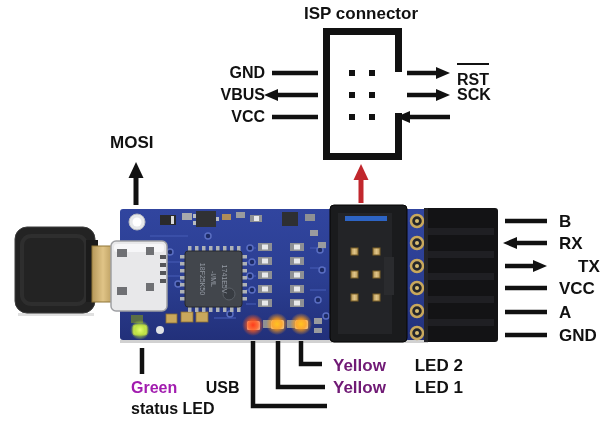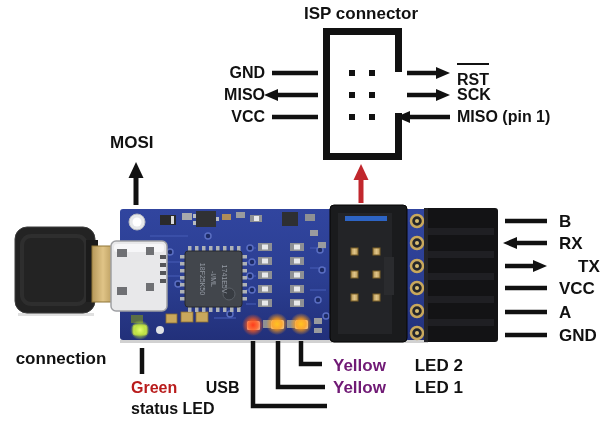--- a/index.html
+++ b/index.html
@@ -5,21 +5,21 @@
   html,body{margin:0;padding:0;background:#fff;}
   .canvas{position:relative;width:600px;height:423px;background:#ffffff;
           font-family:"Liberation Sans", sans-serif;overflow:hidden;}
   .canvas svg{position:absolute;left:0;top:0;}
   .lbl{position:absolute;font-weight:bold;color:#111;white-space:nowrap;line-height:1.0;}
   .f16{font-size:16px;}
   .f17{font-size:17px;}
   .ra{text-align:right;}
   .ctr{text-align:center;}
   .ov{display:inline-block;border-top:2.5px solid #111;padding-top:8px;line-height:0.9;}
-  .c-green{color:#b91c1c;}
+  .c-green{color:#a21caf;}
   .c-yellow{color:#701a75;}
   .c-red{color:#c1272d;}
   .sp{margin-left:0.28em;padding-left:24px;}
   .two-line{line-height:21px;}
 </style>
 </head>
 <body>
 
 <div class="canvas">
 
@@ -328,39 +328,37 @@
 
     <g stroke="#c1272d" fill="#c1272d">
       <path d="M361 203 V178" stroke-width="5"></path>
       <polygon points="361,164 353.5,180 368.5,180" stroke="none"></polygon>
     </g>
   </svg>
 
   <div class="lbl f17 ctr" style="left:281px;top:5px;width:160px;">ISP connector</div>
 
   <div class="lbl f16 ra" style="left:175px;top:65px;width:90px;">GND</div>
-  <div class="lbl f16 ra" style="left:175px;top:87px;width:90px;">MISO</div>
+  <div class="lbl f16 ra" style="left:175px;top:87px;width:90px;">VBUS</div>
   <div class="lbl f16 ra" style="left:175px;top:109px;width:90px;">VCC</div>
 
   <div class="lbl f16" style="left:457px;top:63px;"><span class="ov">RST</span></div>
   <div class="lbl f16" style="left:457px;top:87px;">SCK</div>
-  <div class="lbl f16" style="left:457px;top:109px;">MISO (pin 1)</div>
 
   <div class="lbl f17" style="left:110px;top:134px;">MOSI</div>
 
   <div class="lbl f17" style="left:559px;top:213px;">B</div>
   <div class="lbl f17" style="left:559px;top:235px;">RX</div>
   <div class="lbl f17" style="left:578px;top:258px;">TX</div>
   <div class="lbl f17" style="left:559px;top:280px;">VCC</div>
   <div class="lbl f17" style="left:559px;top:304px;">A</div>
   <div class="lbl f17" style="left:559px;top:327px;">GND</div>
 
   <div class="lbl f17 ctr two-line" style="left:2px;top:327px;width:118px;">
     <br>
-    <span>connection</span>
   </div>
 
   <div class="lbl f16 two-line" style="left:131px;top:377px;">
     <span class="c-green">Green</span><span class="sp">USB</span><br>
     <span>status LED</span>
   </div>
 
   <div class="lbl f17" style="left:333px;top:357px;">
     <span class="c-yellow">Yellow</span><span class="sp">LED 2</span>
   </div>

